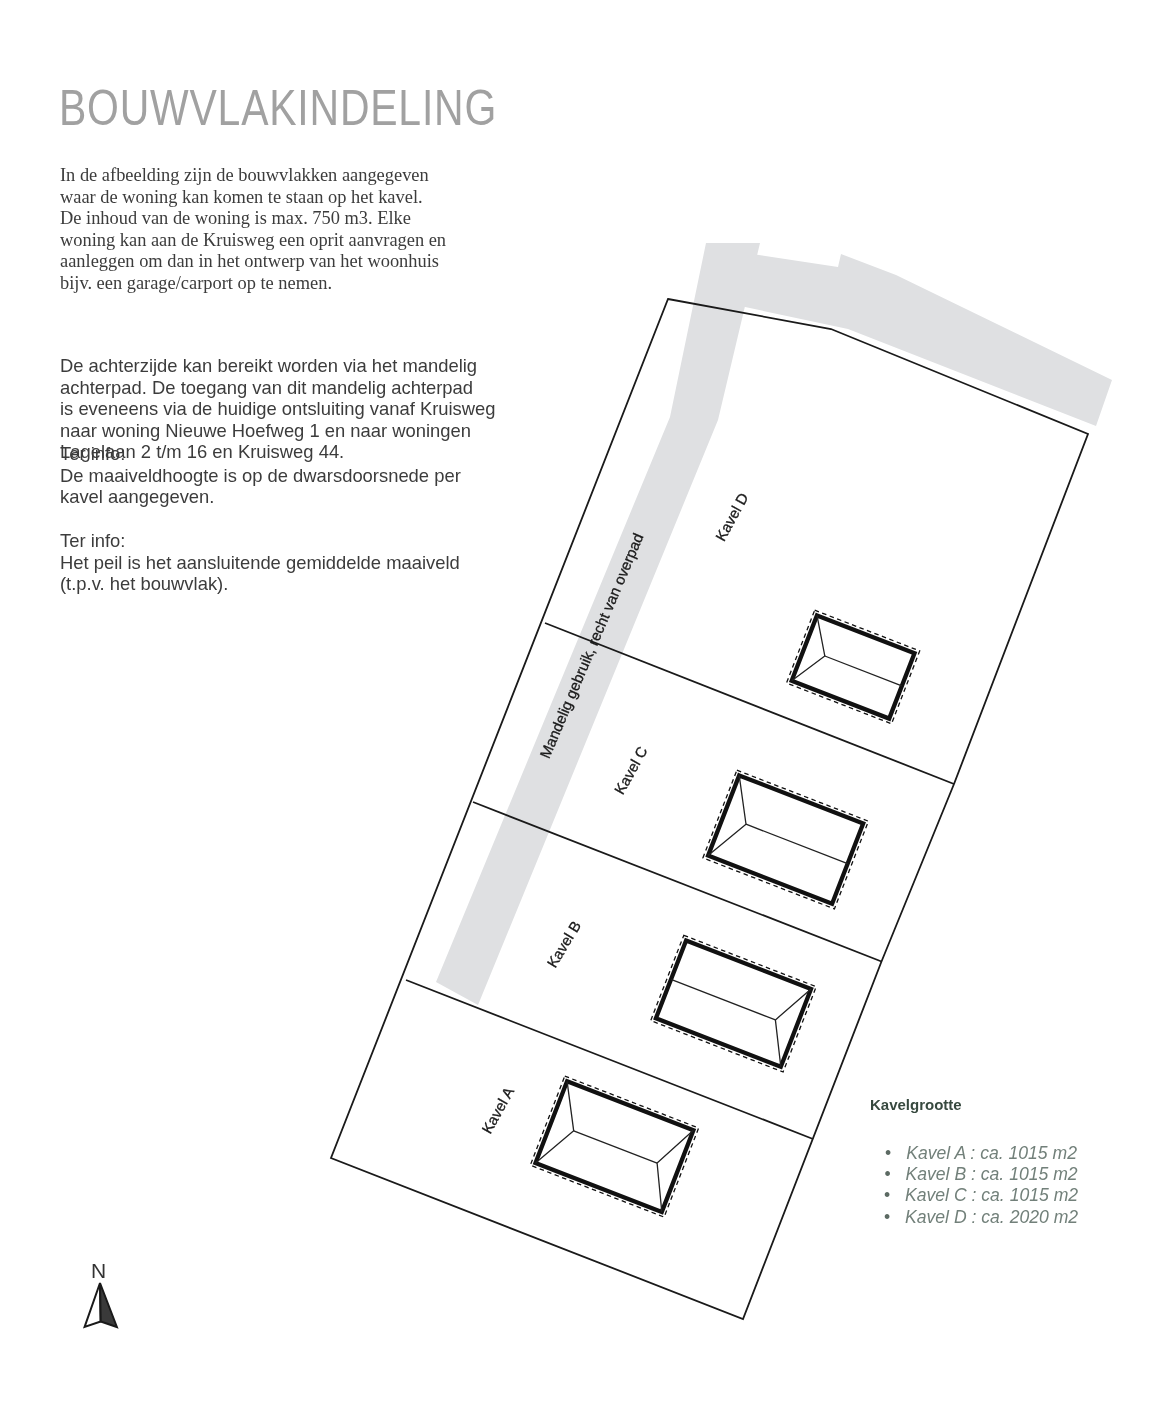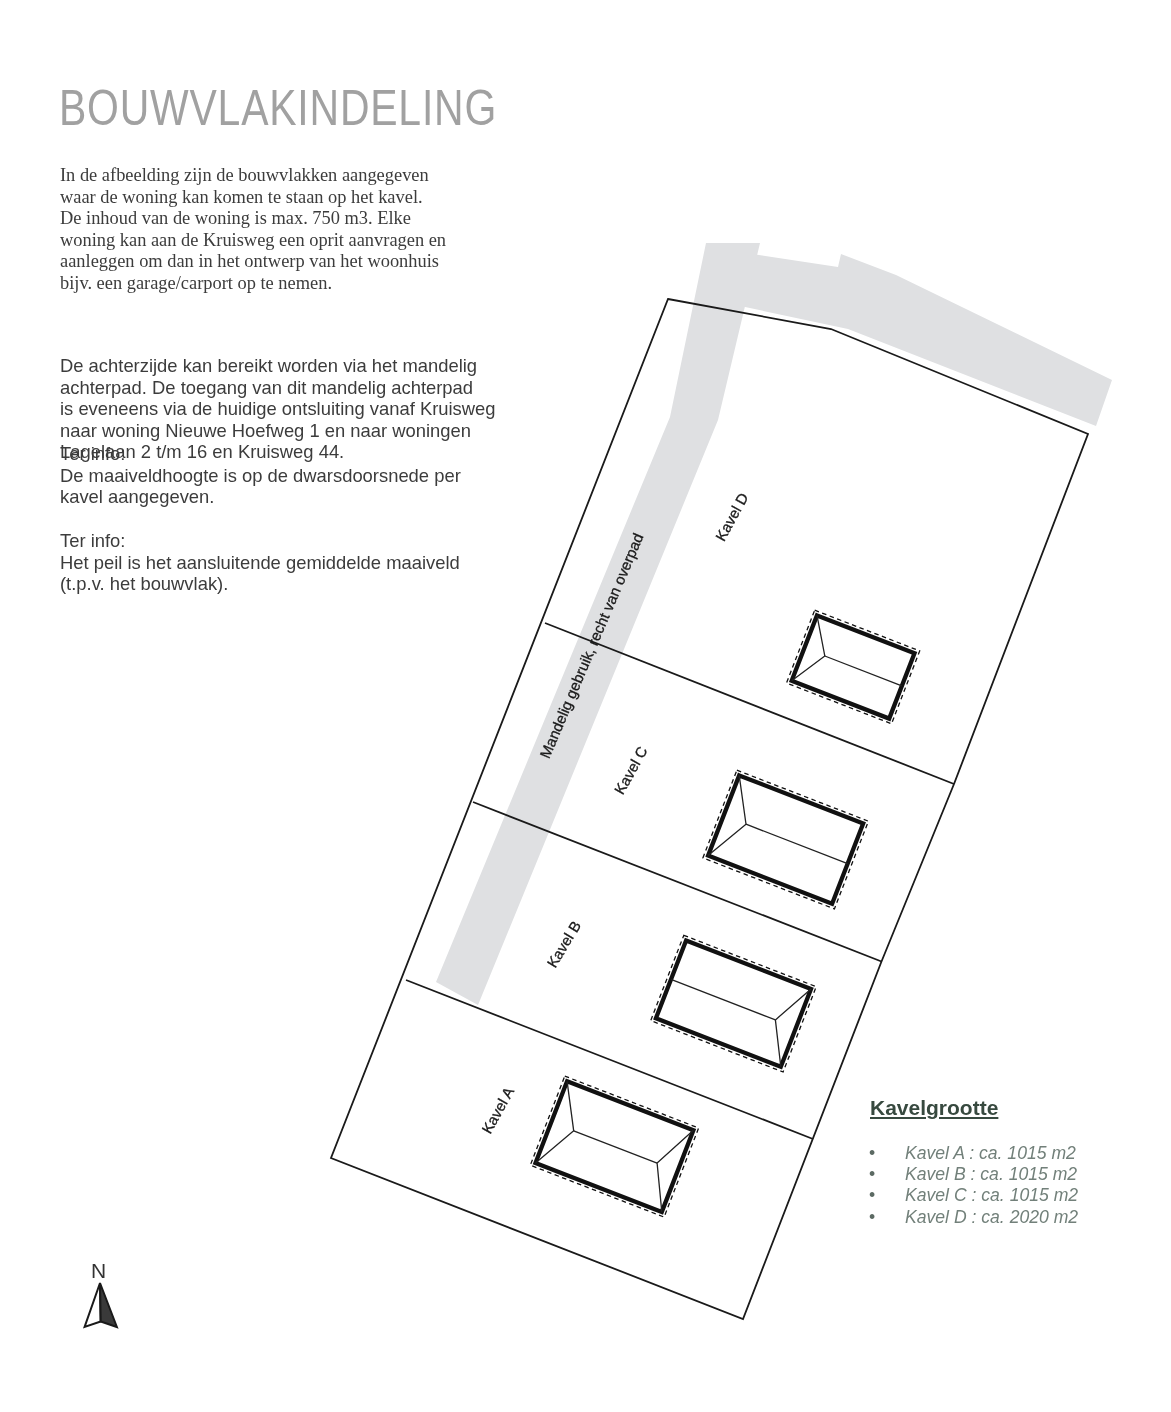--- a/index.html
+++ b/index.html
@@ -2,23 +2,23 @@
 <html><head>
 <meta charset="utf-8">
 <style>
   html,body{margin:0;padding:0;}
   body{width:1171px;height:1412px;position:relative;background:#ffffff;overflow:hidden;transform:translateZ(0);
        font-family:"Liberation Sans", sans-serif;}
   .title{position:absolute;left:59px;top:88px;font-size:50px;color:#a1a1a1;
          letter-spacing:1px;white-space:nowrap;transform-origin:left top;transform:scaleX(0.818);line-height:40px;}
   .col{position:absolute;left:60px;width:470px;color:#3c3c3c;font-size:18.4px;line-height:21.5px;
        transform-origin:left top;}
-  .leg-title{position:absolute;left:870px;top:1096px;font-size:21px;font-weight:bold;color:#37493f;text-decoration:underline;}
+  .leg-title{position:absolute;left:870px;top:1096px;font-size:15px;font-weight:bold;color:#37493f;}
   .leg-list{position:absolute;left:869px;top:1143px;font-size:17.6px;font-style:italic;color:#72807a;
-            line-height:21.2px;}
+            line-height:21.2px;text-align:center;}
   .leg-list .row{white-space:nowrap;}
   .leg-list .b{display:inline-block;width:36px;font-style:normal;color:#5c6a63;}
   svg{position:absolute;left:0;top:0;}
 </style>
 </head>
 <body>
 <div class="title">BOUWVLAKINDELING</div>
 
 <div class="col" style="top:165px;font-family:Liberation Serif, serif;">
 In de afbeelding zijn de bouwvlakken aangegeven<br>

